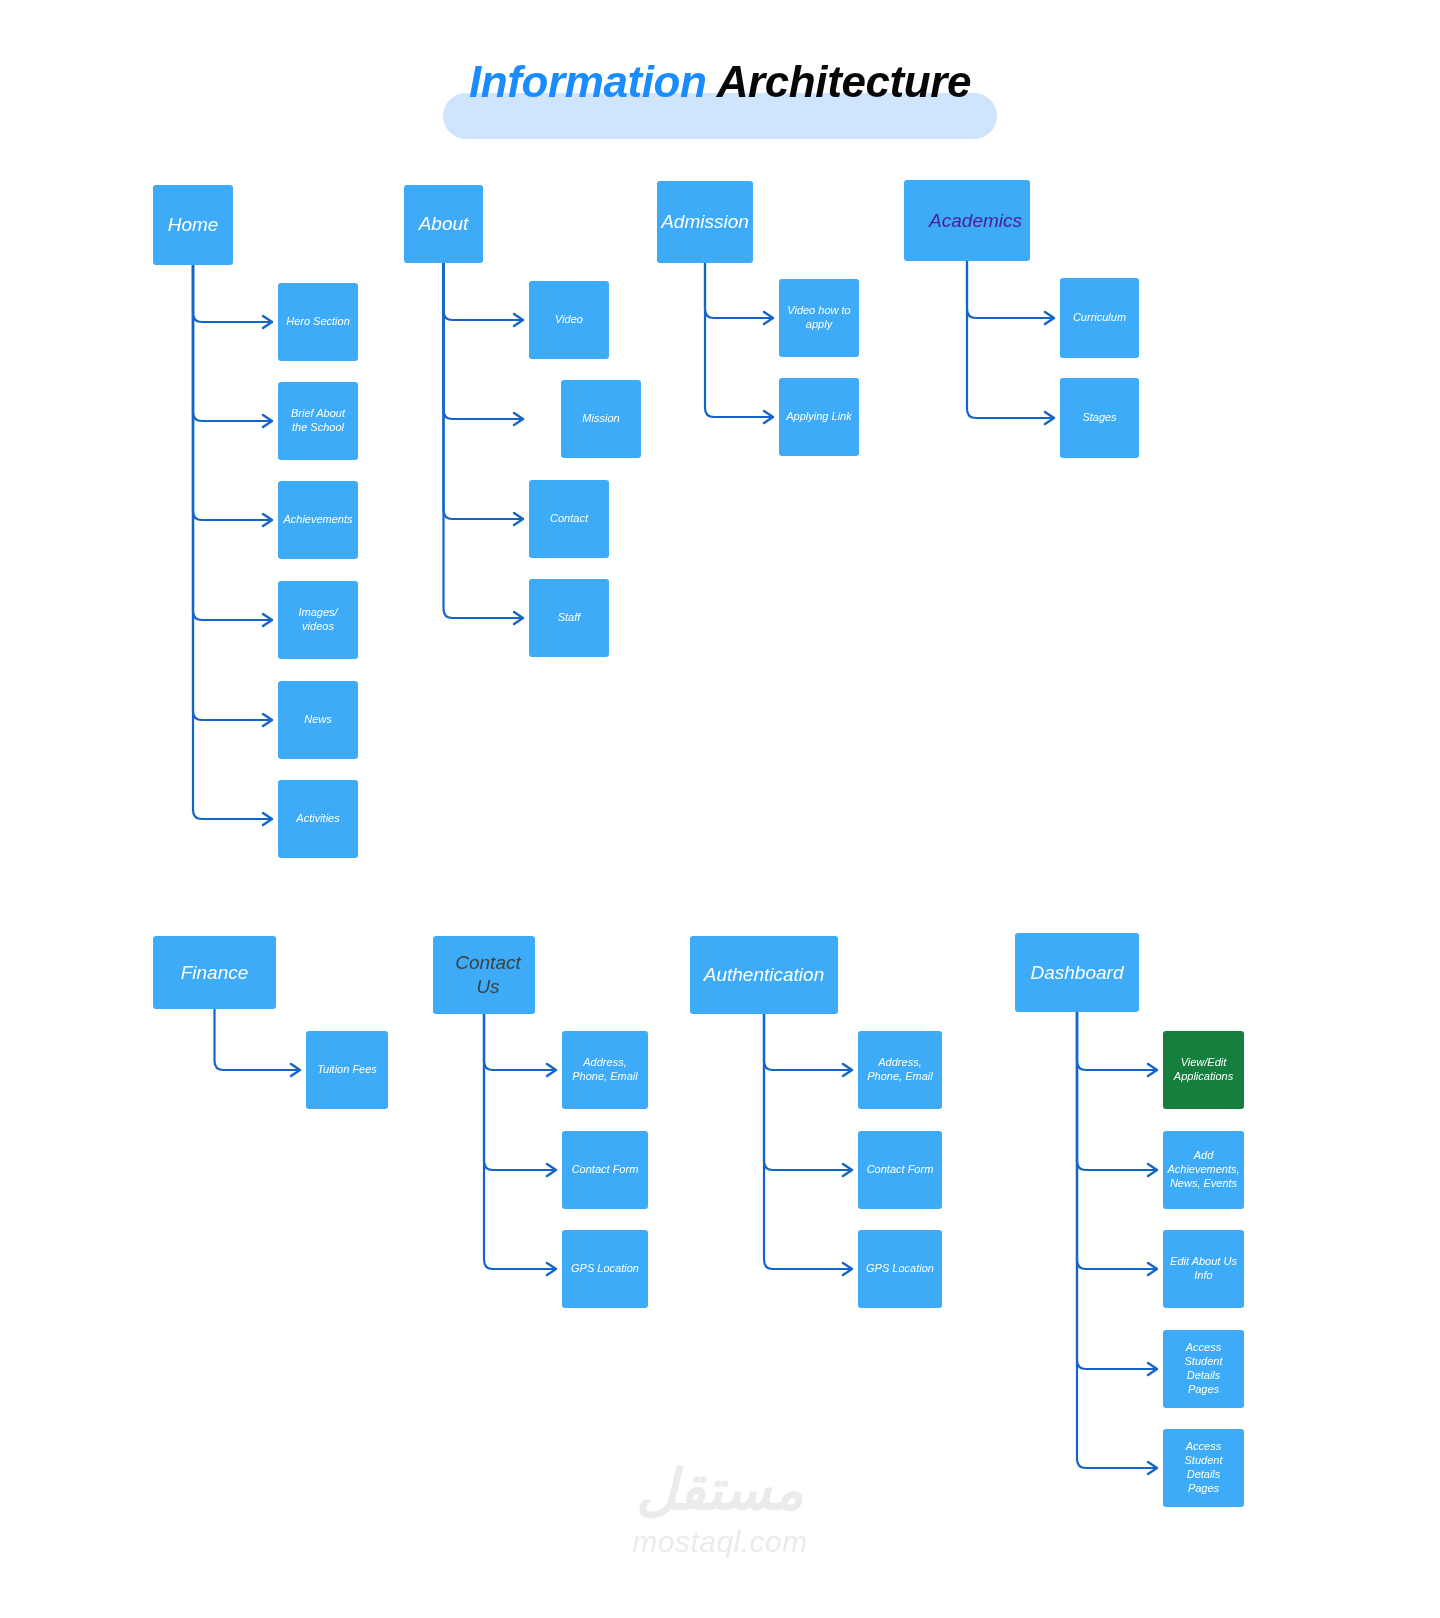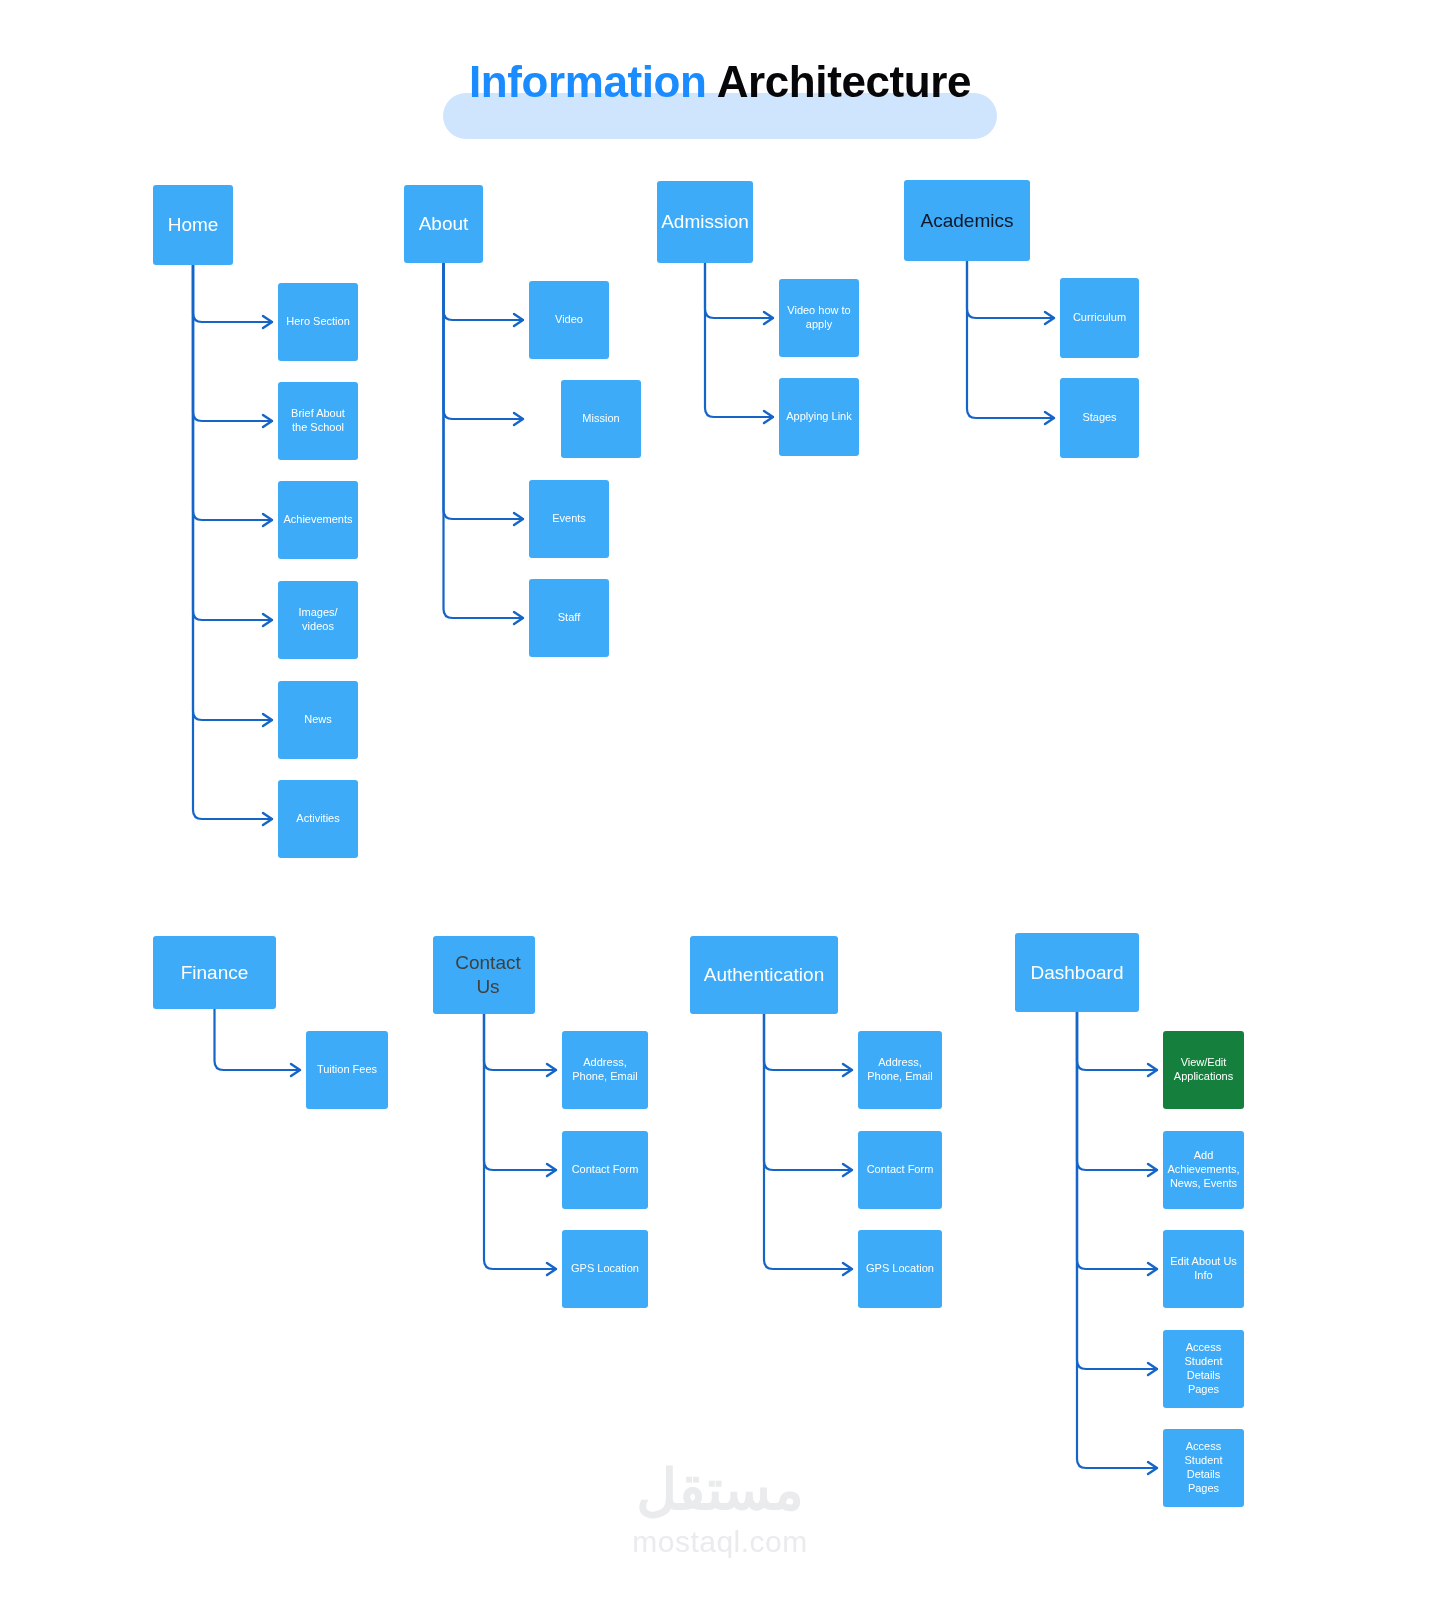--- a/index.html
+++ b/index.html
@@ -7,20 +7,21 @@
     margin: 0; padding: 0;
     background: #ffffff;
     font-family: "Liberation Sans", sans-serif;
   }
   #page {
     position: relative;
     width: 1440px;
     height: 1618px;
     overflow: hidden;
     background: #ffffff;
+    font-style: italic;
   }
 
   
   #title-wrap {
     position: absolute;
     left: 0; top: 40px;
     width: 1440px;
     height: 90px;
     display: flex;
     align-items: center;
@@ -220,35 +221,35 @@
         <div class="node-box node-root" style="left: 404px; top: 185px; width: 79px; height: 78px; background: rgb(61, 171, 247); color: rgb(255, 255, 255);">
           <span class="node-label">About</span>
         </div>
         <div class="node-box node-child" style="left: 529px; top: 281px; width: 80px; height: 78px; background: rgb(61, 171, 247); color: rgb(255, 255, 255);">
           <span class="node-label">Video</span>
         </div>
         <div class="node-box node-child" style="left: 529px; top: 380px; width: 80px; height: 78px; background: rgb(61, 171, 247); color: rgb(255, 255, 255); margin-left: 32px;">
           <span class="node-label">Mission</span>
         </div>
         <div class="node-box node-child" style="left: 529px; top: 480px; width: 80px; height: 78px; background: rgb(61, 171, 247); color: rgb(255, 255, 255);">
-          <span class="node-label">Events</span>
+          <span class="node-label">Contact</span>
         </div>
         <div class="node-box node-child" style="left: 529px; top: 579px; width: 80px; height: 78px; background: rgb(61, 171, 247); color: rgb(255, 255, 255);">
           <span class="node-label">Staff</span>
         </div>
         <div class="node-box node-root" style="left: 657px; top: 181px; width: 96px; height: 82px; background: rgb(61, 171, 247); color: rgb(255, 255, 255);">
           <span class="node-label">Admission</span>
         </div>
         <div class="node-box node-child" style="left: 779px; top: 279px; width: 80px; height: 78px; background: rgb(61, 171, 247); color: rgb(255, 255, 255);">
           <span class="node-label">Video how to apply</span>
         </div>
         <div class="node-box node-child" style="left: 779px; top: 378px; width: 80px; height: 78px; background: rgb(61, 171, 247); color: rgb(255, 255, 255);">
           <span class="node-label">Applying Link</span>
         </div>
-        <div class="node-box node-root" style="left: 904px; top: 180px; width: 126px; height: 81px; background: rgb(61, 171, 247); color: #0f172a;">
+        <div class="node-box node-root" style="left: 904px; top: 180px; width: 126px; height: 81px; background: rgb(61, 171, 247); color: #4c1d95; justify-content: flex-end;">
           <span class="node-label">Academics</span>
         </div>
         <div class="node-box node-child" style="left: 1060px; top: 278px; width: 79px; height: 80px; background: rgb(61, 171, 247); color: rgb(255, 255, 255); text-align: center;">
           <span class="node-label">Curriculum</span>
         </div>
         <div class="node-box node-child" style="left: 1060px; top: 378px; width: 79px; height: 80px; background: rgb(61, 171, 247); color: rgb(255, 255, 255);">
           <span class="node-label">Stages</span>
         </div>
         <div class="node-box node-root" style="left: 153px; top: 936px; width: 123px; height: 73px; background: rgb(61, 171, 247); color: rgb(255, 255, 255);">
           <span class="node-label">Finance</span>

